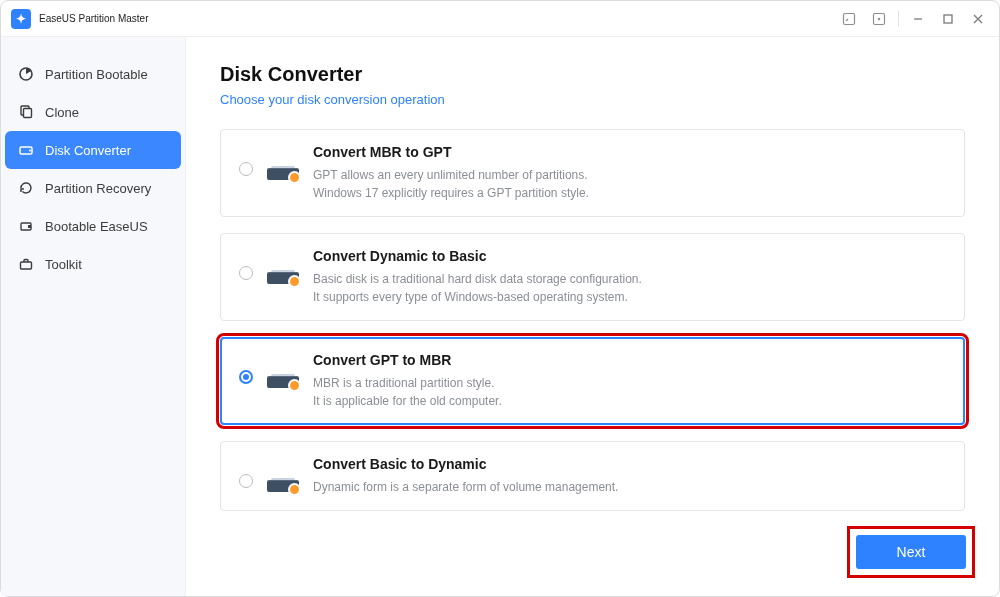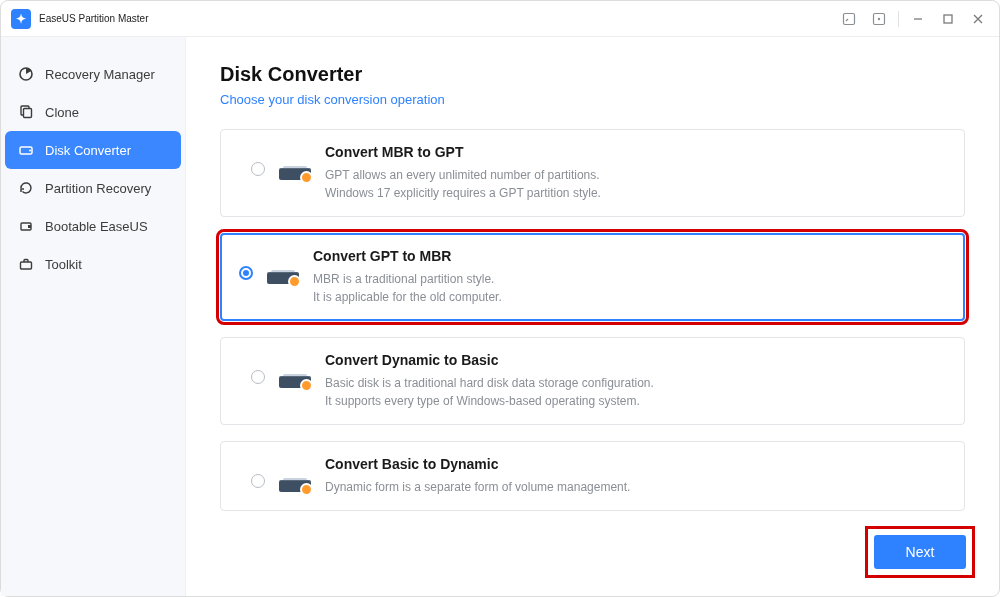--- a/index.html
+++ b/index.html
@@ -97,21 +97,21 @@
     margin-bottom: 22px;
   }
   .option-list {
     display:flex;
     flex-direction:column;
     gap: 16px;
   }
   .option {
     border:1px solid #e2e4e8;
     border-radius:4px;
-    padding: 14px 30px;
+    padding: 14px 18px;
     display:flex;
     align-items:flex-start;
     gap: 14px;
     cursor:pointer;
     background:#fff;
   }
   .option.selected {
     border:2px solid #2e82ff;
     padding: 13px 17px;
   }
@@ -177,21 +177,21 @@
   .next-wrap {
     border:3px solid #d40000;
     padding:6px;
     display:inline-block;
   }
   .next-btn {
     background:#2e82ff;
     color:#fff;
     border:none;
     border-radius:3px;
-    width:92px; height:34px;
+    width:110px; height:34px;
     font-size:14px;
     cursor:pointer;
   }
   svg { display:block; }
 </style>
 </head>
 <body>
 
 <div class="window">
 
@@ -234,21 +234,21 @@
   <div class="body">
     <div class="sidebar">
 
       <div class="side-item">
         <span class="side-icon">
           <svg width="16" height="16" viewBox="0 0 16 16">
               <circle cx="8" cy="8" r="6" fill="none" stroke="currentColor" stroke-width="1.6"></circle>
               <path d="M8 8 L8 2 A6 6 0 0 1 13.2 5 Z" fill="currentColor"></path>
             </svg>
         </span>
-        <span>Recovery Manager</span>
+        <span>Partition Bootable</span>
       </div>
 
       <div class="side-item">
         <span class="side-icon">
           <svg width="16" height="16" viewBox="0 0 16 16">
               <rect x="3" y="2" width="8" height="9" rx="1" fill="none" stroke="currentColor" stroke-width="1.4"></rect>
               <rect x="5.5" y="4.5" width="8" height="9" rx="1" fill="#f6f8fb" stroke="currentColor" stroke-width="1.4"></rect>
             </svg>
         </span>
         <span>Clone</span>
@@ -309,20 +309,34 @@
               <span class="slab"></span>
               <span class="badge"></span>
           </span>
           <span class="opt-text">
             <div class="opt-title">Convert MBR to GPT</div>
             <div class="opt-line">GPT allows an every unlimited number of partitions.</div>
             <div class="opt-line">Windows 17 explicitly requires a GPT partition style.</div>
           </span>
         </label>
 
+        <label class="option">
+          <span class="radio"></span>
+          <span class="disk-icon">
+            <span class="lid"></span>
+              <span class="slab"></span>
+              <span class="badge"></span>
+          </span>
+          <span class="opt-text">
+            <div class="opt-title">Convert Dynamic to Basic</div>
+            <div class="opt-line">Basic disk is a traditional hard disk data storage configuration.</div>
+            <div class="opt-line">It supports every type of Windows-based operating system.</div>
+          </span>
+        </label>
+
         <label class="option selected highlight">
           <span class="radio"></span>
           <span class="disk-icon">
             <span class="lid"></span>
               <span class="slab"></span>
               <span class="badge"></span>
           </span>
           <span class="opt-text">
             <div class="opt-title">Convert GPT to MBR</div>
             <div class="opt-line">MBR is a traditional partition style.</div>
@@ -331,34 +345,20 @@
         </label>
 
         <label class="option">
           <span class="radio"></span>
           <span class="disk-icon">
             <span class="lid"></span>
               <span class="slab"></span>
               <span class="badge"></span>
           </span>
           <span class="opt-text">
-            <div class="opt-title">Convert Dynamic to Basic</div>
-            <div class="opt-line">Basic disk is a traditional hard disk data storage configuration.</div>
-            <div class="opt-line">It supports every type of Windows-based operating system.</div>
-          </span>
-        </label>
-
-        <label class="option">
-          <span class="radio"></span>
-          <span class="disk-icon">
-            <span class="lid"></span>
-              <span class="slab"></span>
-              <span class="badge"></span>
-          </span>
-          <span class="opt-text">
             <div class="opt-title">Convert Basic to Dynamic</div>
             <div class="opt-line">Dynamic form is a separate form of volume management.</div>
           </span>
         </label>
 
       </div>
 
       <div class="footer">
         <span class="next-wrap">
           <button class="next-btn">Next</button>

